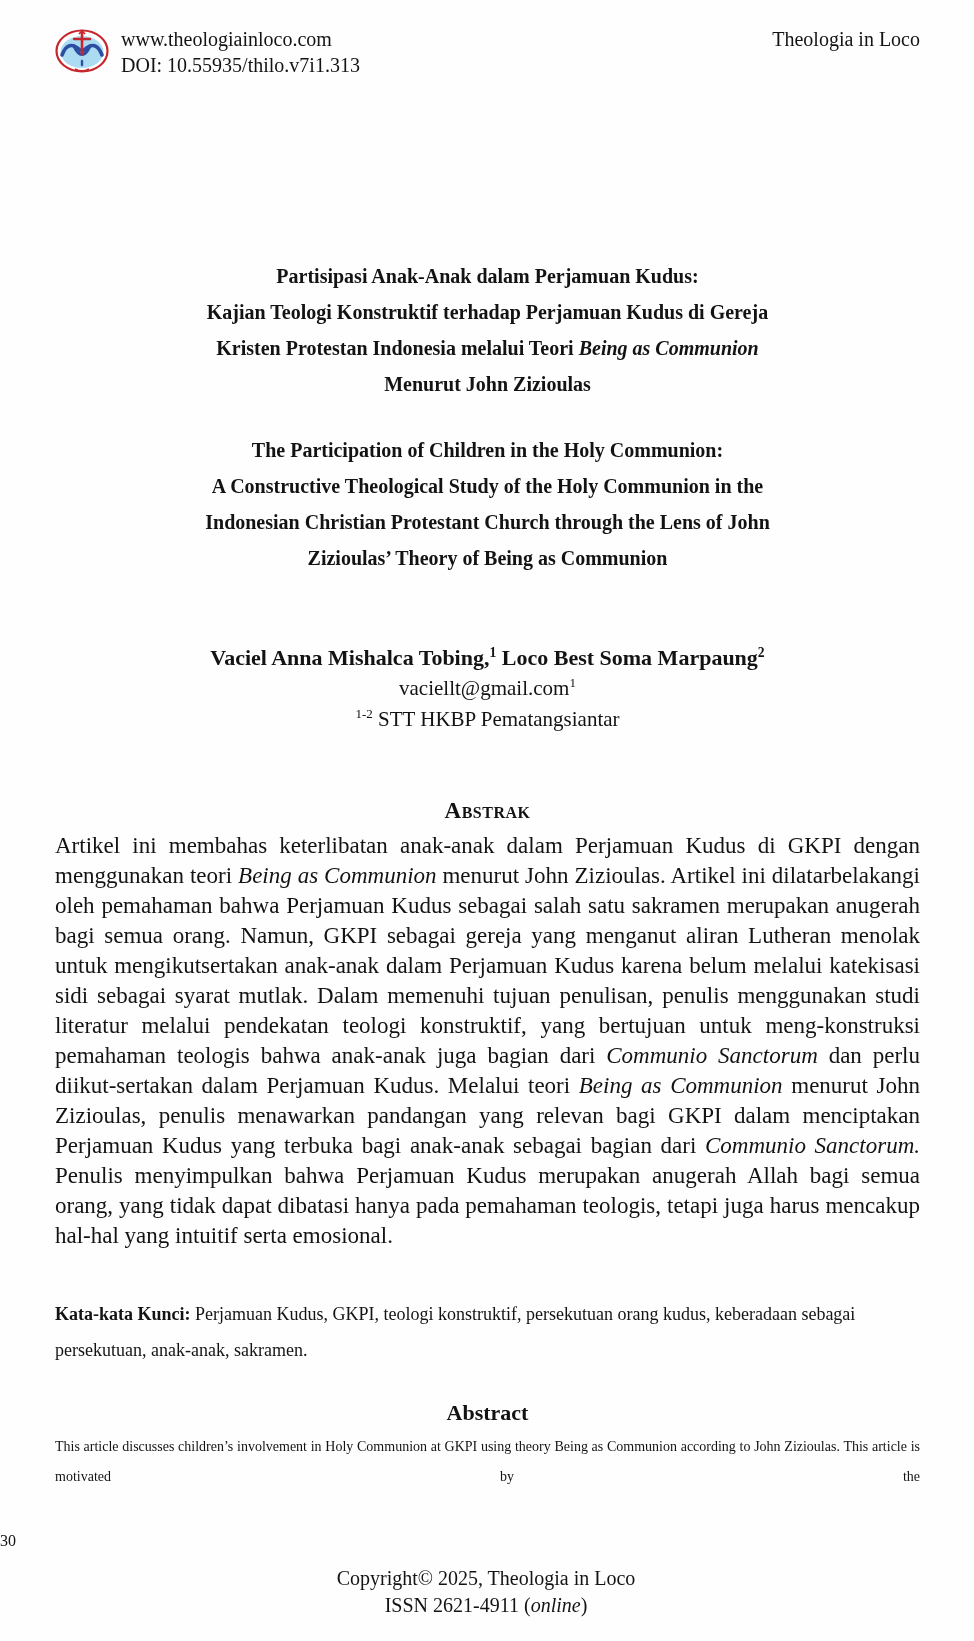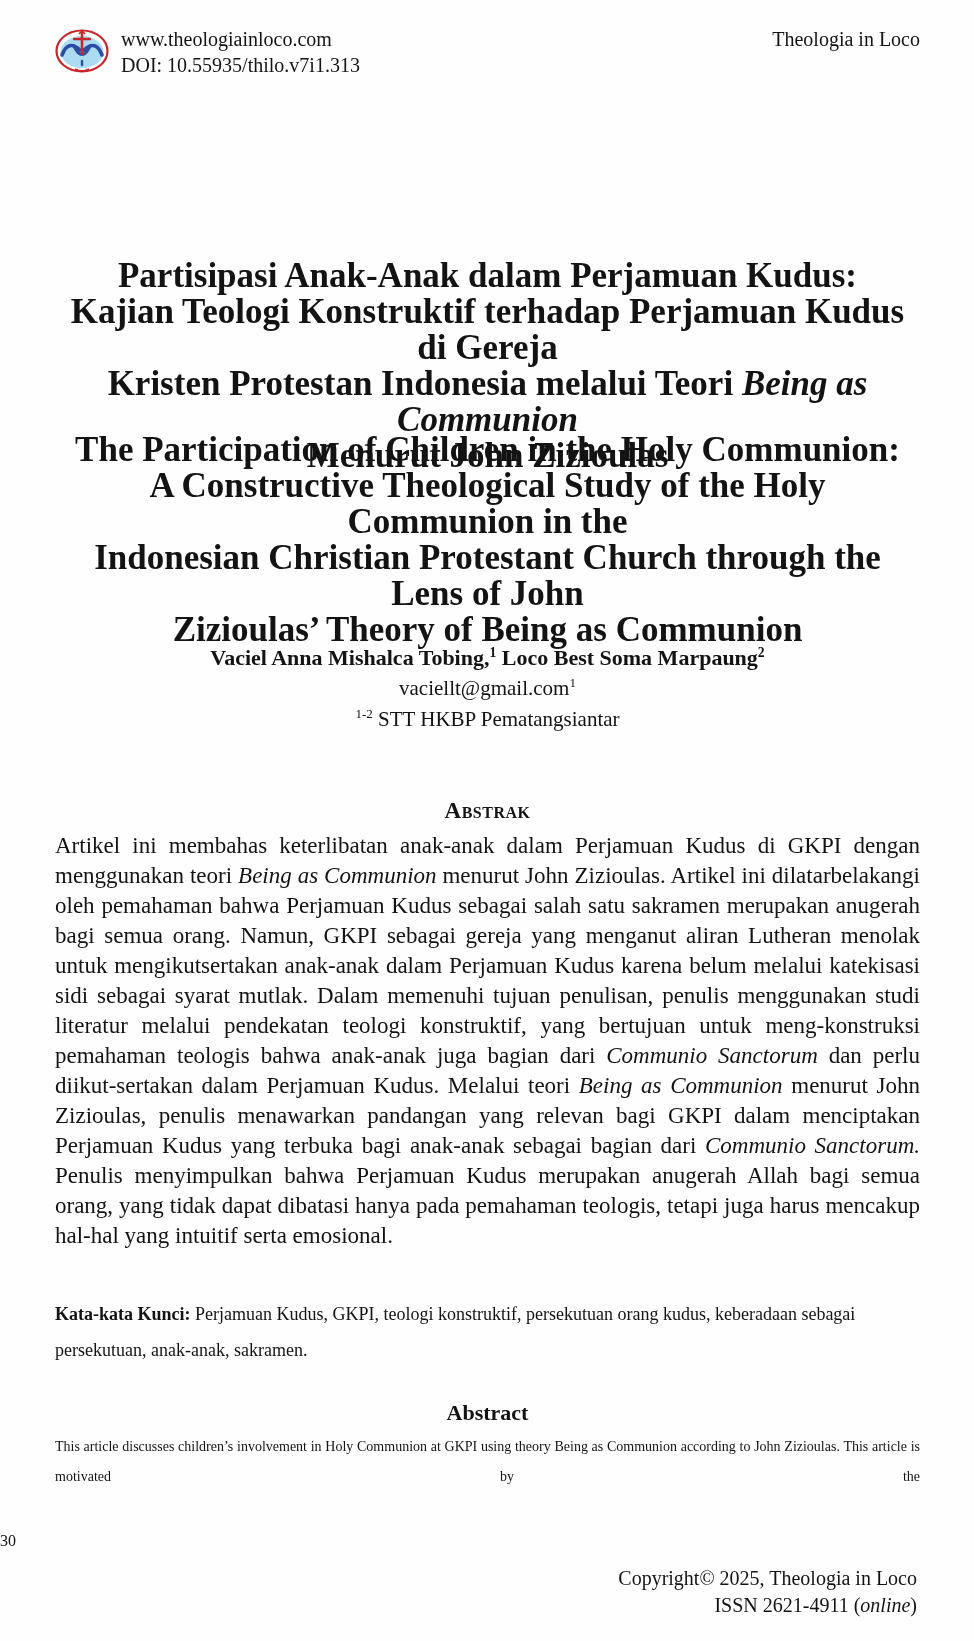--- a/index.html
+++ b/index.html
@@ -26,21 +26,21 @@
   }
   .header-left { display: flex; align-items: flex-start; gap: 12px; font-family: Liberation Serif, serif; }
   .logo { width: 54px; height: 50px; flex: 0 0 auto; margin-top: 1px; }
   .header-right { text-align: right; }
   
   .title-block {
     position: absolute;
     left: 55px; width: 865px;
     text-align: center;
     font-weight: bold;
-    font-size: 35px;
+    font-size: 20px;
     line-height: 36px;
   }
   #title-id { top: 258px; }
   #title-en { top: 432px; }
   
   .author-block {
     position: absolute;
     top: 642px; left: 55px; width: 865px;
     text-align: center;
     font-size: 21px;
@@ -91,21 +91,21 @@
   
   .page-number {
     position: absolute;
     top: 1532px; left: 0; width: 948px;
     text-align: left;
     font-size: 16px;
   }
   .copyright {
     position: absolute;
     top: 1565px; left: 55px; right: 57px;
-    text-align: right;
+    text-align: center;
     font-size: 20px;
     line-height: 27px;
   }
   
   .seg-i  { font-style: italic; }
   .seg-b  { font-weight: bold; }
   sup { font-size: 0.62em; line-height: 0; vertical-align: super; }
 </style>
 </head>
 <body>

